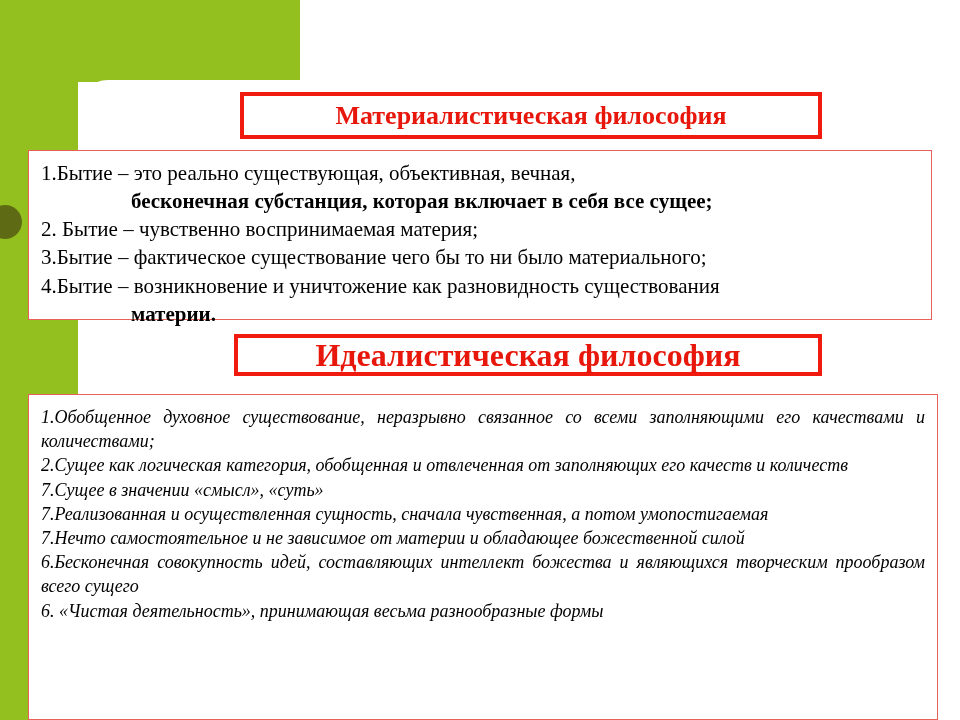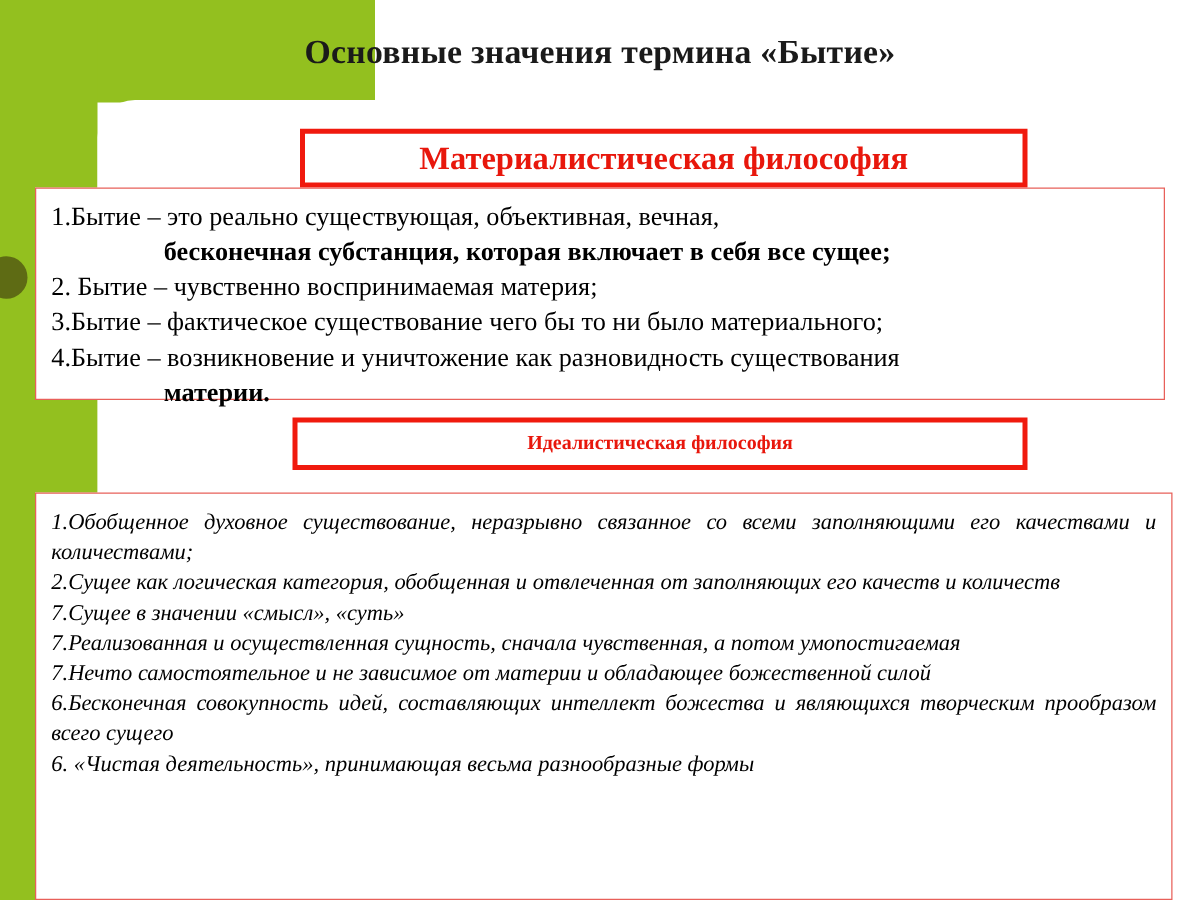--- a/index.html
+++ b/index.html
@@ -91,31 +91,31 @@
     text-align: center;
     color: #E8170C;
     font-weight: bold;
     z-index: 7;
     display: flex;
     align-items: center;
     justify-content: center;
   }
   #banner-materialist {
     left: 240px;
-    top: 103px;
+    top: 92px;
     width: 582px;
     height: 47px;
     font-size: 26px;
   }
   #banner-idealist {
     left: 234px;
     top: 334px;
     width: 588px;
     height: 42px;
-    font-size: 16px;
+    font-size: 32px;
   }
 
   
   .content-box {
     position: absolute;
     border: 1.5px solid #E8605A;
     background: #ffffff;
     box-sizing: border-box;
     z-index: 5;
     color: #000000;
@@ -161,21 +161,20 @@
 <body>
 
 <div id="slide">
 
   <div class="green-block"></div>
   <div class="green-band"></div>
   <div class="white-panel"></div>
   <div class="green-mid"></div>
   <div class="olive-dot"></div>
 
-  <div class="slide-title">Основные значения термина «Бытие»</div>
 
   <div class="banner" id="banner-materialist">
     <span>Материалистическая философия</span>
   </div>
 
   <div class="content-box" id="box-materialist">
     <div class="mat-line">1.Бытие – это реально существующая, объективная, вечная,</div>
     <div class="mat-line indent">бесконечная субстанция, которая включает в себя все сущее;</div>
     <div class="mat-line">2. Бытие – чувственно воспринимаемая материя;</div>
     <div class="mat-line">3.Бытие – фактическое существование чего бы то ни было материального;</div>

